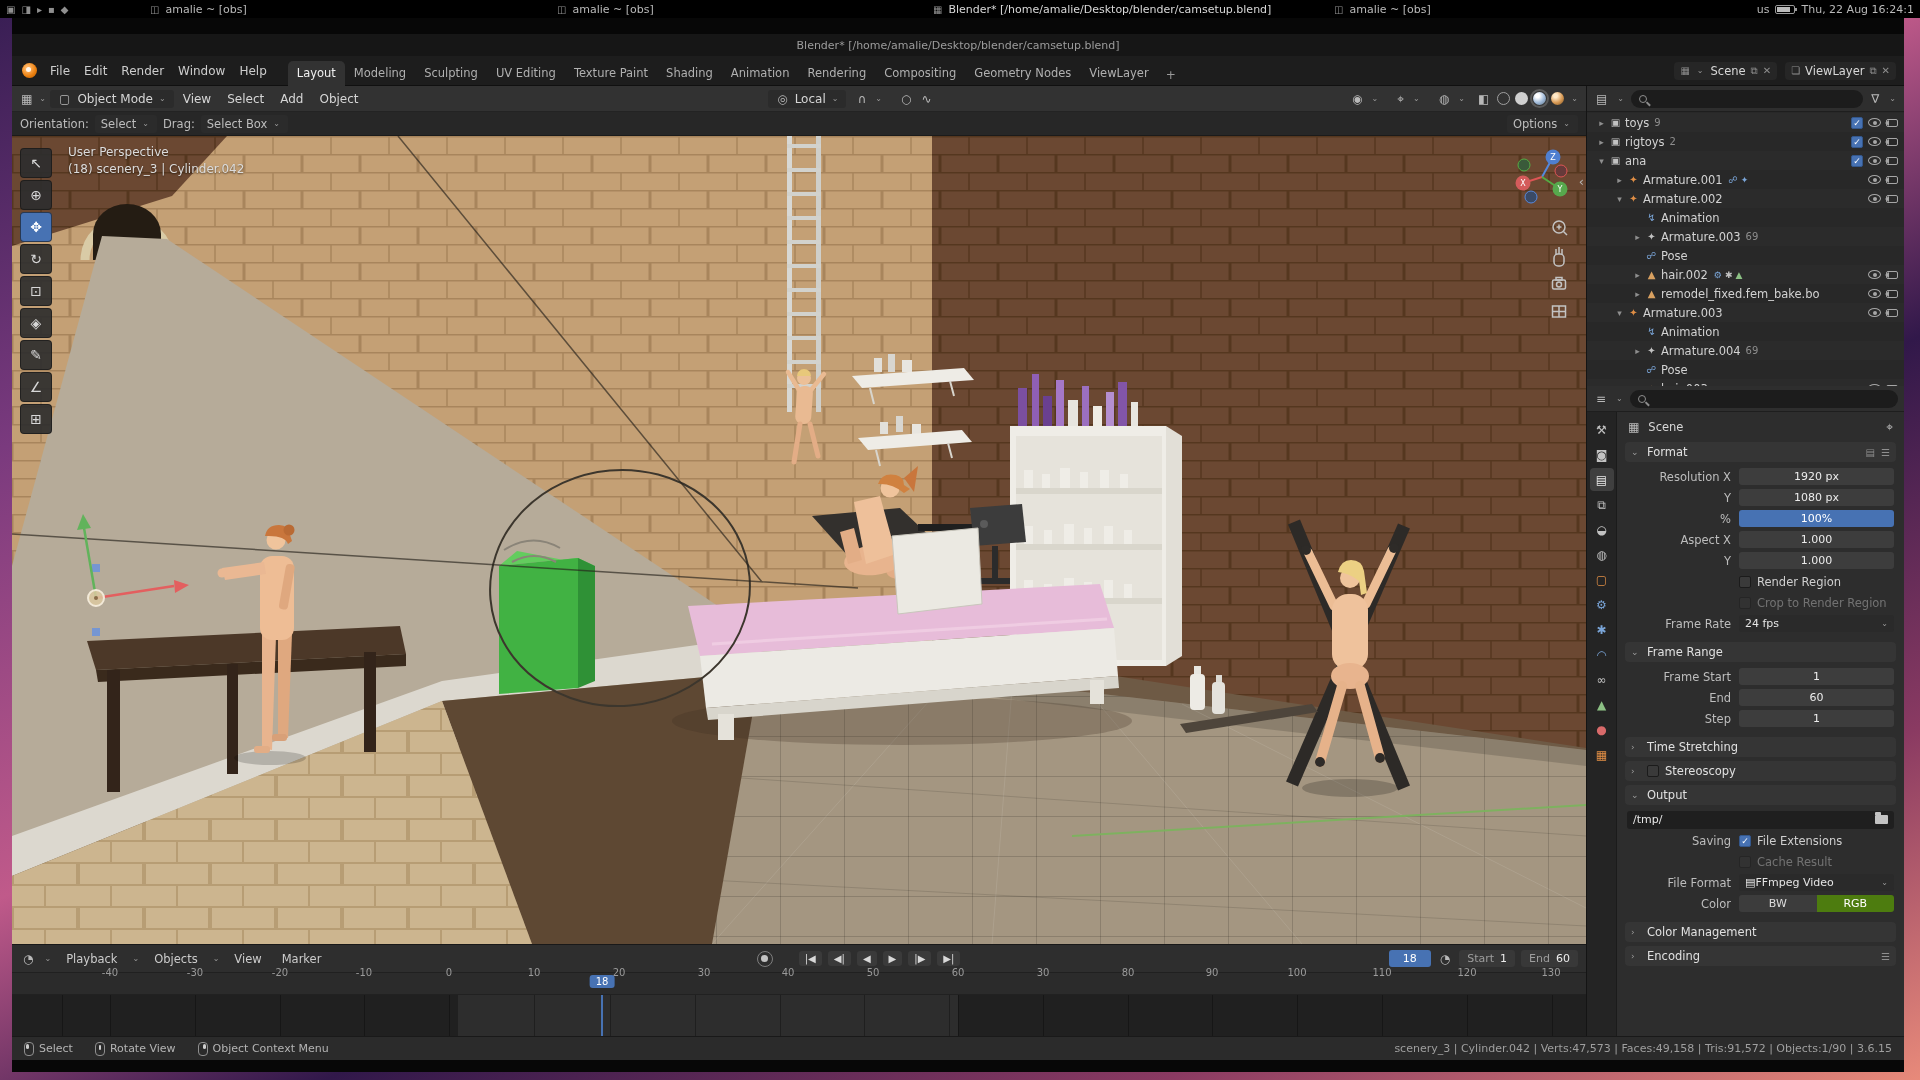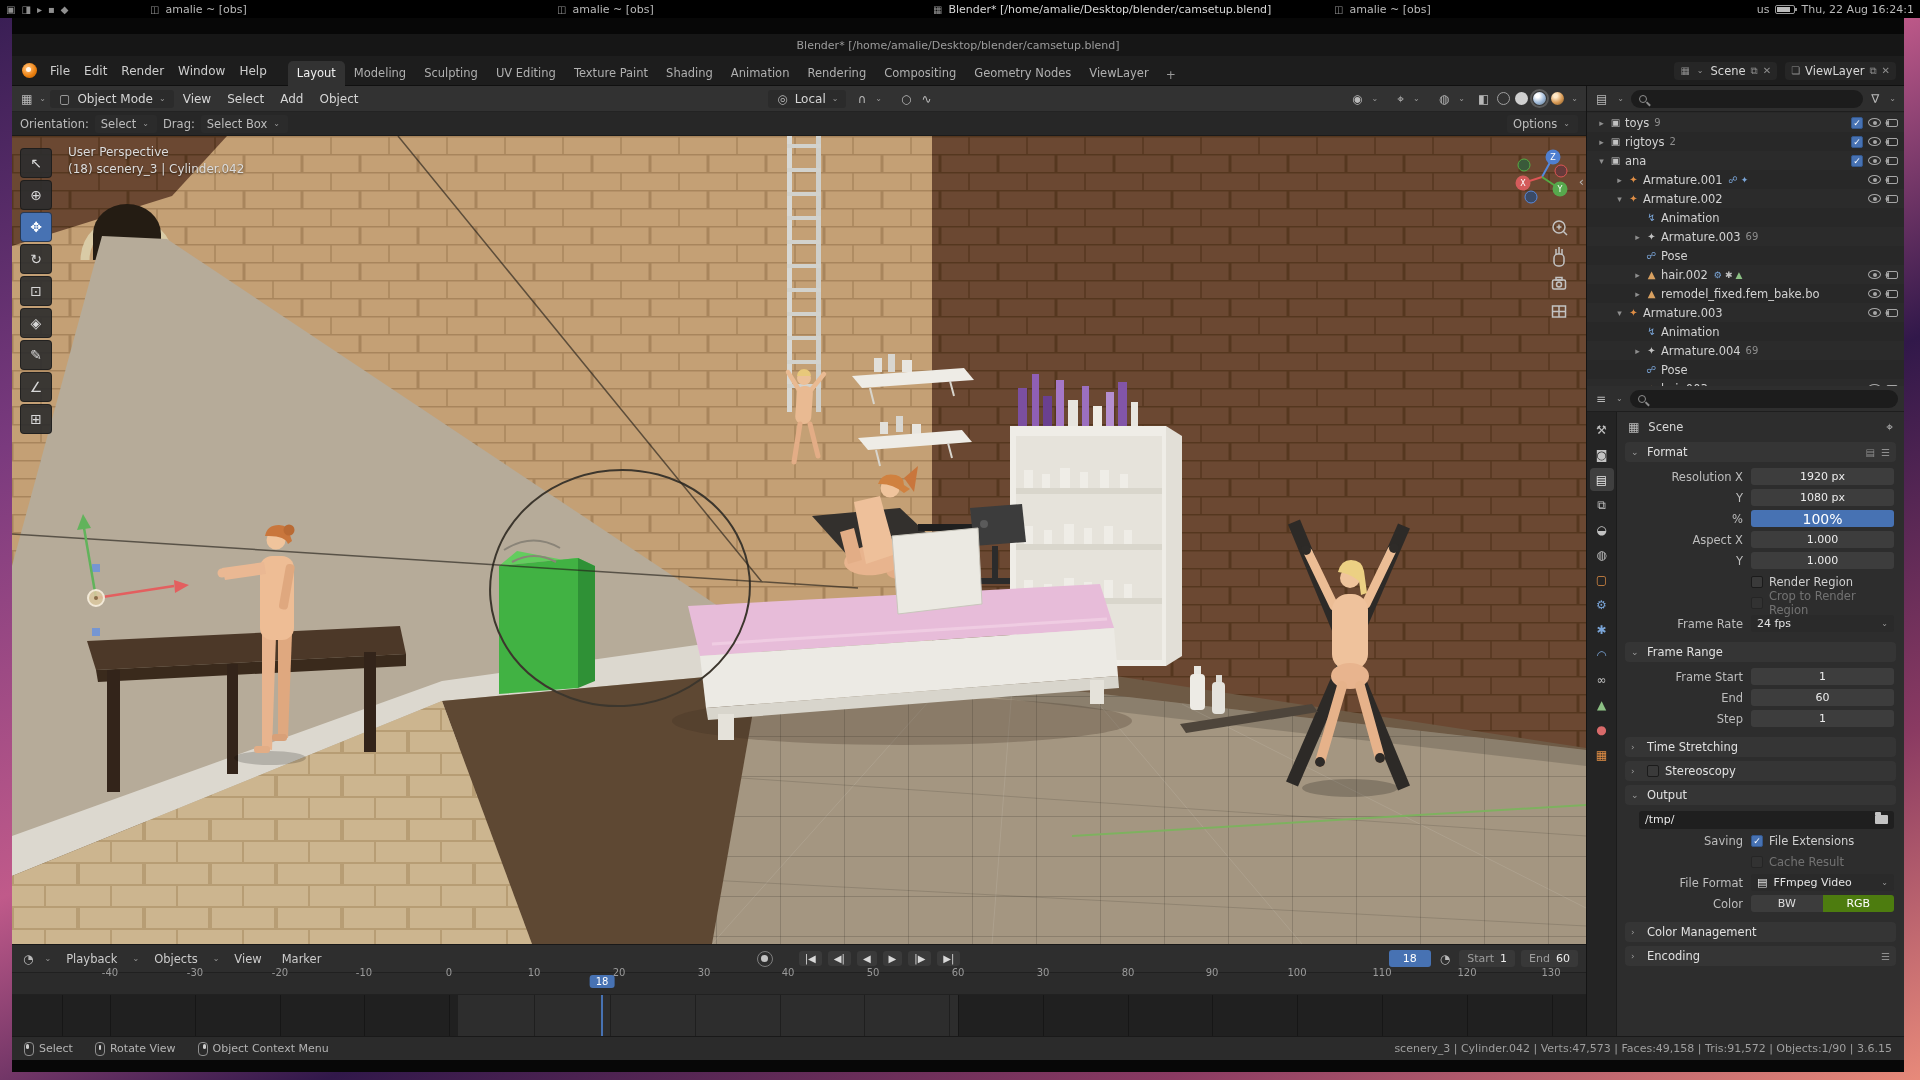--- a/index.html
+++ b/index.html
@@ -153,31 +153,31 @@
     align-items:center; gap:2px; padding-top:6px; }
   .ptab { width:24px; height:23px; border-radius:4px; display:flex; align-items:center; justify-content:center; font-size:12px; }
   .ptab.active { background:#3f3f3f; }
   .pcontent { flex:1; padding:4px 8px; font-size:11.5px; color:#c8c8c8; overflow:hidden; }
   .crumb { display:flex; align-items:center; gap:6px; height:22px; color:#d8d8d8; }
   .panel { margin-top:4px; }
   .panel-h { display:flex; align-items:center; gap:6px; height:20px; background:#353535; border-radius:4px;
     padding:0 6px; color:#e0e0e0; }
   .panel-h .pchev { font-size:9px; color:#9d9d9d; width:10px; }
   .panel-h .ph-ic { margin-left:auto; color:#8f8f8f; font-size:10px; display:flex; gap:6px; }
-  .panel-b { padding:5px 2px 3px;margin-left:12px; }
+  .panel-b { padding:5px 2px 3px; }
   .prow { display:flex; align-items:center; height:19px; margin-bottom:2px; }
   .plab { width:112px; text-align:right; padding-right:8px; color:#bdbdbd; flex:none; white-space:nowrap;
     overflow:hidden; }
   .pfield { flex:1; display:flex; align-items:center; gap:6px; min-width:0; }
   .num { flex:1; height:17px; background:#3d3d3d; border-radius:3px; color:#ececec; display:flex;
     align-items:center; justify-content:center; font-size:11px; }
   .slider { flex:1; height:17px; background:#4772b3; border-radius:3px; color:#fff; display:flex;
-    align-items:center; justify-content:center; font-size:14px; }
+    align-items:center; justify-content:center; font-size:11px; }
   .drop { flex:1; height:17px; background:#2a2a2a; border-radius:3px; color:#e4e4e4; display:flex;
-    align-items:center; gap:6px; padding:0 6px; font-size:11px; }
+    align-items:center; padding:0 6px; font-size:11px; }
   .drop .dchev { margin-left:auto; font-size:8px; color:#9a9a9a; }
   .cbl { color:#cfcfcf; }
   .dis { opacity:.42; }
   .pathf { flex:1; height:18px; background:#1f1f1f; border-radius:3px; color:#e8e8e8; display:flex;
     align-items:center; padding:0 6px; font-size:11px; }
   .ic-fold { width:13px; height:9px; background:#c3c3c3; border-radius:1px; position:relative; display:inline-block; margin-left:auto; }
   .ic-fold::before { content:""; position:absolute; top:-3px; left:0; width:6px; height:3px; background:#c3c3c3;
     border-radius:1px 1px 0 0; }
   .seg { flex:1; display:flex; }
   .seg span { flex:1; height:17px; display:flex; align-items:center; justify-content:center; font-size:11px; }

